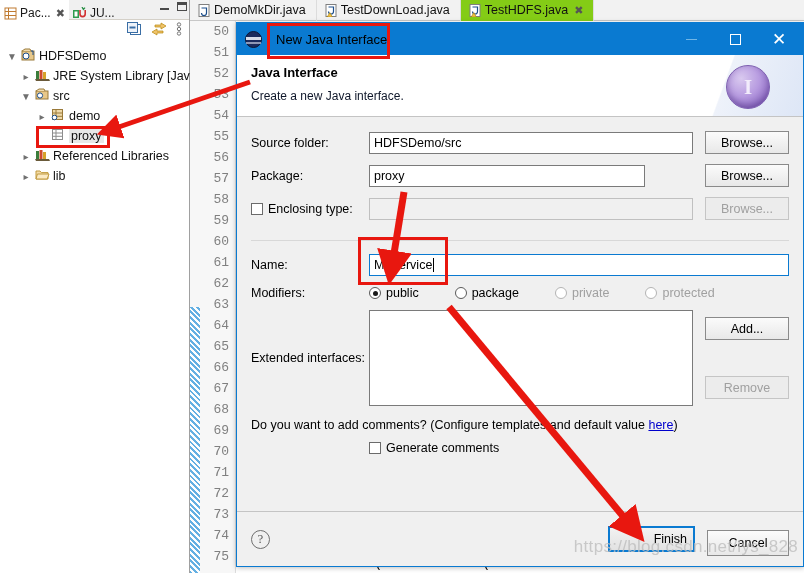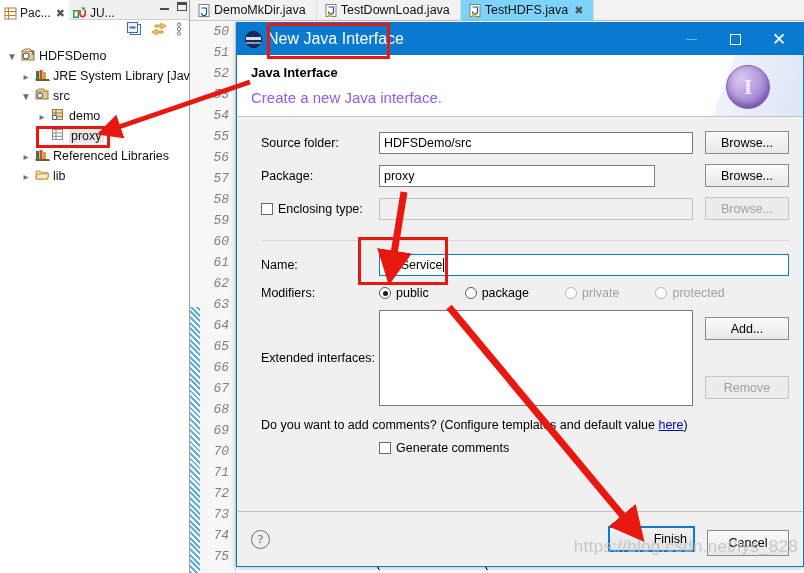--- a/index.html
+++ b/index.html
@@ -91,33 +91,32 @@
   }
   .editor-tab {
     display: flex; align-items: center; gap: 4px;
     height: 21px;
     padding: 0 10px 0 8px;
     font-size: 12.5px;
     color: #111;
     white-space: nowrap;
     border-right: 1px solid #dcdcdc;
   }
-  .editor-tab.active { background: #7dd3fc; align-items: center; }
+  .editor-tab.active { background: #84cc16; align-items: center; }
 
   .editor-body {
     position: absolute; left: 0; top: 21px;
     width: 614px; height: 552px;
     background: #ffffff;
   }
   .gutter {
     position: absolute; left: 0; top: 0;
     width: 46px; height: 552px;
     background: #f7f7f7;
     border-right: 1px solid #dcdcdc;
-    font-style: italic;
   }
   .ln {
     height: 21px; line-height: 21px;
     text-align: right;
     padding-right: 6px;
     font-family: "Liberation Mono", monospace;
     font-size: 13px;
     color: #808080;
   }
   .gutter-scrollbar {
@@ -160,23 +159,23 @@
     content: ""; position: absolute;
     left: 0; top: 5px; width: 100%; height: 3px;
     background: #d8dce8;
   }
   .dlg-icon::after {
     content: ""; position: absolute;
     left: 0; top: 10px; width: 100%; height: 2px;
     background: #8f97b4;
   }
   .dlg-title {
-    color: #ffffff;
-    font-size: 16px;
-    margin-left: 5px;
+    color: #000000;
+    font-size: 13px;
+    margin-left: 14px;
     flex: 1 1 auto;
   }
   .dlg-winbtn {
     width: 44px; height: 32px;
     display: flex; align-items: center; justify-content: center;
     color: #ffffff;
   }
   .dlg-winbtn.disabled { color: #71b6e6; }
   .m-min { width: 11px; height: 1px; background: currentColor; }
   .m-max { width: 11px; height: 11px; border: 1.5px solid currentColor; }
@@ -184,40 +183,40 @@
 
   .dlg-header {
     background: #ffffff;
     height: 62px;
     position: relative;
     border-bottom: 1px solid #c4c4c4;
     padding: 10px 0 0 14px;
     overflow: hidden;
   }
   .dlg-header-title { font-size: 13px; font-weight: bold; color: #000; }
-  .dlg-header-sub { font-size: 15px; color: #8b5cf6; margin-top: 9px; }
+  .dlg-header-sub { font-size: 12px; color: #0f172a; margin-top: 9px; }
   .hdr-banner {
     position: absolute; right: 0; top: 0;
     width: 130px; height: 62px;
     background: linear-gradient(110deg, #ffffff 0%, #ffffff 40%, #eef2fa 41%, #dde6f6 100%);
   }
   .hdr-ball {
     position: absolute; right: 33px; top: 10px;
     width: 44px; height: 44px; border-radius: 50%;
     background: radial-gradient(circle at 34% 30%, #d9c9ef 0%, #b79be0 45%, #8e6cc4 80%, #6f4fa5 100%);
     border: 1px solid #7d5fb0;
     display: flex; align-items: center; justify-content: center;
     color: #f2ecfb; font-family: "Liberation Serif", serif;
     font-size: 21px; font-weight: bold;
     box-shadow: inset 0 -3px 6px rgba(60,30,110,.4);
   }
 
   .dlg-body {
     position: relative;
-    padding: 14px 14px 0 24px;
+    padding: 14px 14px 0 14px;
     height: 394px;
     background: #f0f0f0;
   }
   .frow {
     display: flex; align-items: center;
     margin-bottom: 10px;
   }
   .flabel {
     width: 118px; flex: 0 0 118px;
     font-size: 12.5px; color: #000;

